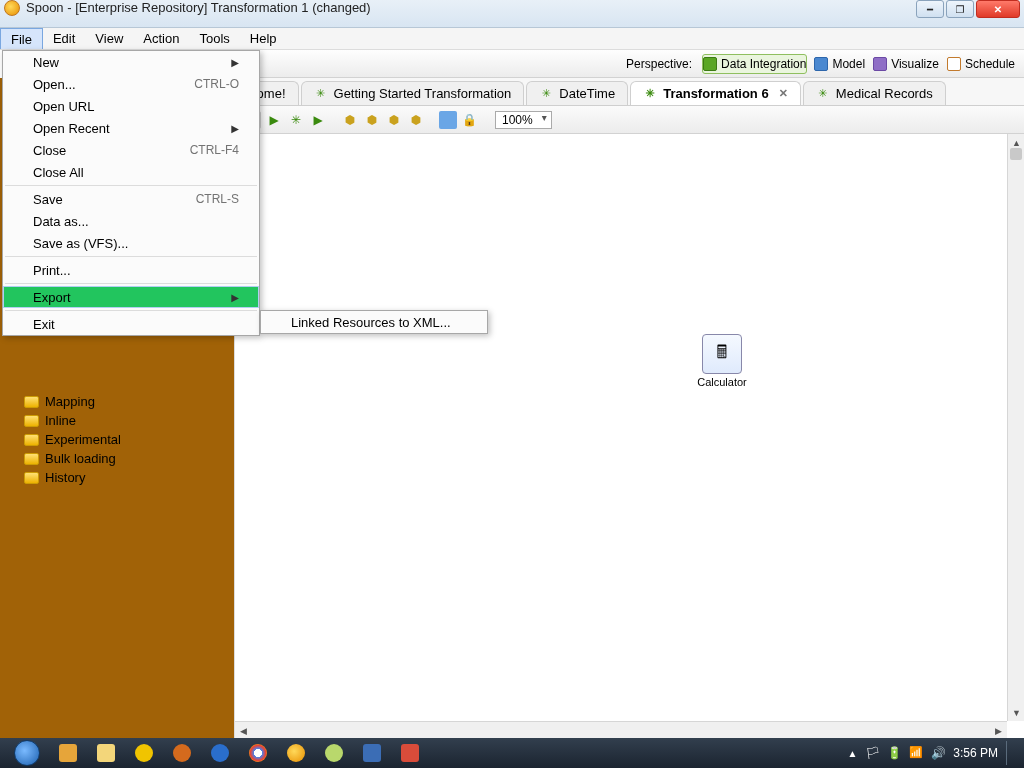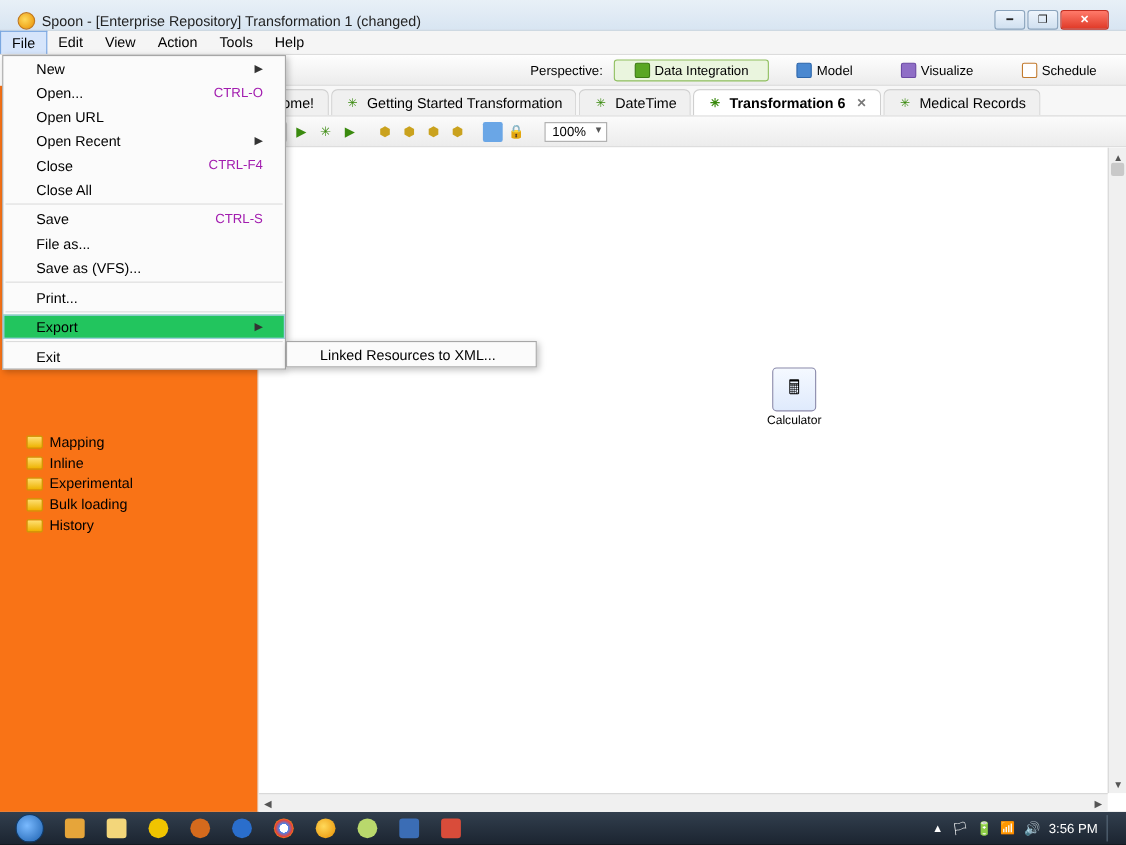--- a/index.html
+++ b/index.html
@@ -1,46 +1,46 @@
 <!DOCTYPE html>
 <html><head>
 <meta charset="utf-8">
 <style>
   * { box-sizing: border-box; margin: 0; padding: 0; font-family: "Segoe UI", Tahoma, sans-serif; }
   html, body { width: 1024px; height: 768px; overflow: hidden; background: #000; }
   .window { width: 1024px; height: 738px; display: flex; flex-direction: column; background: #fff; }
   
-  .titlebar { height: 28px; background: linear-gradient(#e8f0f7,#d8e5f2); display: flex; align-items: flex-end; padding: 0 16px; font-size: 13px; color: #222; border-bottom: 1px solid #b7c7d6; }
+  .titlebar { height: 28px; background: linear-gradient(#e8f0f7,#d8e5f2); display: flex; align-items: flex-start; padding: 0 4px; font-size: 13px; color: #222; border-bottom: 1px solid #b7c7d6; }
   .titlebar .spoon-icon { width: 16px; height: 16px; border-radius: 50%; background: radial-gradient(circle at 40% 40%, #ffd95a, #e88e00); margin-right: 6px; border: 1px solid #c0771e; }
   .titlebar .title-text { flex: 1; }
   .winbtns { display: flex; gap: 2px; }
   .winbtn { width: 28px; height: 18px; border: 1px solid #8aa3bc; border-radius: 3px; display:flex; align-items:center; justify-content:center; font-size:10px; background: linear-gradient(#eef5fc,#d0e0f0); cursor: pointer; }
   .winbtn.close { background: linear-gradient(#ff7a6a,#e03a28); border-color: #c12d20; color:#fff; font-weight:bold; width:44px;}
   
   .menubar { height: 22px; background: #f5f5f5; display: flex; align-items: stretch; font-size: 13px; border-bottom: 1px solid #dcdcdc; }
   .menubar .menuitem { padding: 0 10px; display:flex; align-items:center; cursor: default; }
   .menubar .menuitem.active { background: #d6e5fb; border:1px solid #7aa7e0; border-bottom: none; }
   
   .perspectiverow { height: 28px; background: linear-gradient(#fefefe,#ececec); border-bottom: 1px solid #d2d2d2; display:flex; align-items:center; justify-content:flex-end; font-size:12px; padding-right:8px; gap:6px;margin-left:24px; }
   .persp-label { margin-right: 4px; }
-  .persp-btn { display:flex; align-items:center; gap:4px; padding:2px 18px; border:1px solid transparent; border-radius:3px; cursor:pointer;text-align:center;}
+  .persp-btn { display:flex; align-items:center; gap:4px; padding:2px 0; border:1px solid transparent; border-radius:3px; cursor:pointer;text-align:center;}
   .persp-btn.active { border:1px solid #8fbf5f; background:#eaf5de;}
   .pbicon { width:14px; height:14px; border-radius:2px; }
   
   .body { flex:1; display:flex; min-height:0; }
-  .sidebar { width: 235px; border-right:1px solid #dcdcdc; background:#f97316; overflow:hidden; position:relative;}
+  .sidebar { width: 235px; border-right:1px solid #dcdcdc; background:#a16207; overflow:hidden; position:relative;}
   .tree-item { display:flex; align-items:center; gap:6px; padding:2px 10px 2px 24px; font-size:13px; }
   .folder-icon { width:15px; height:12px; background: linear-gradient(#ffe074,#edb200); border:1px solid #cc9b05; border-radius:2px; }
   
   .dropdown { position:absolute; background:#fbfbfb; border:1px solid #a7a7a7; box-shadow:2px 2px 6px rgba(0,0,0,0.25); z-index:100; font-size:13px; }
   .file-dd { left:2px; top:50px; width:258px; }
   .export-dd { left:260px; top:310px; width:228px; }
   .dd-item { display:flex; align-items:center; justify-content:space-between; padding:3px 20px 3px 30px; height:22px; white-space:nowrap; cursor:default; }
   .dd-item.hover { background:#22c55e; outline:1px solid #b2cff2; outline-offset:-1px;}
-  .dd-item .shortcut { color:#a21caf; font-size:12px; }
+  .dd-item .shortcut { color:#737373; font-size:12px; }
   .dd-item .arrow { font-size:10px; color:#333; }
   .dd-sep { height:1px; background:#dcdcdc; margin:2px 2px; }
   
   .main { flex:1; display:flex; flex-direction:column; min-width:0; }
   .tabstrip { height:28px; display:flex; align-items:flex-end; background:#f7f7f7; border-bottom:1px solid #cfcfcf; font-size:13px; overflow:hidden;}
   .tab { padding:4px 12px; border:1px solid #cfcfcf; border-bottom:none; border-top-left-radius:6px; border-top-right-radius:6px; background:#f0f0f0; margin-right:2px; display:flex; align-items:center; gap:6px; white-space:nowrap;}
   .tab.active { background:#fff; font-weight:bold; }
   .tabicon { width:14px; height:14px; display:flex; align-items:center; justify-content:center; color:#3a8a0e; font-size:11px;}
   .tab .x { color:#777; font-size:11px; margin-left:4px; }
   .toolbar { height:28px; background:linear-gradient(#fbfbfb,#ececec); border-bottom:1px solid #d2d2d2; display:flex; align-items:center; gap:4px; padding-left:8px; font-size:12px; overflow:hidden;}
@@ -222,21 +222,21 @@
     </div>
     <div class="dd-item">
       <span>Close All</span>
     </div>
     <div class="dd-sep"></div>
     <div class="dd-item">
       <span>Save</span>
       <span class="shortcut">CTRL-S</span>
     </div>
     <div class="dd-item">
-      <span>File as...</span>
+      <span>Data as...</span>
     </div>
     <div class="dd-item">
       <span>Save as (VFS)...</span>
     </div>
     <div class="dd-sep"></div>
     <div class="dd-item">
       <span>Print...</span>
     </div>
     <div class="dd-sep"></div>
     <div class="dd-item hover">

